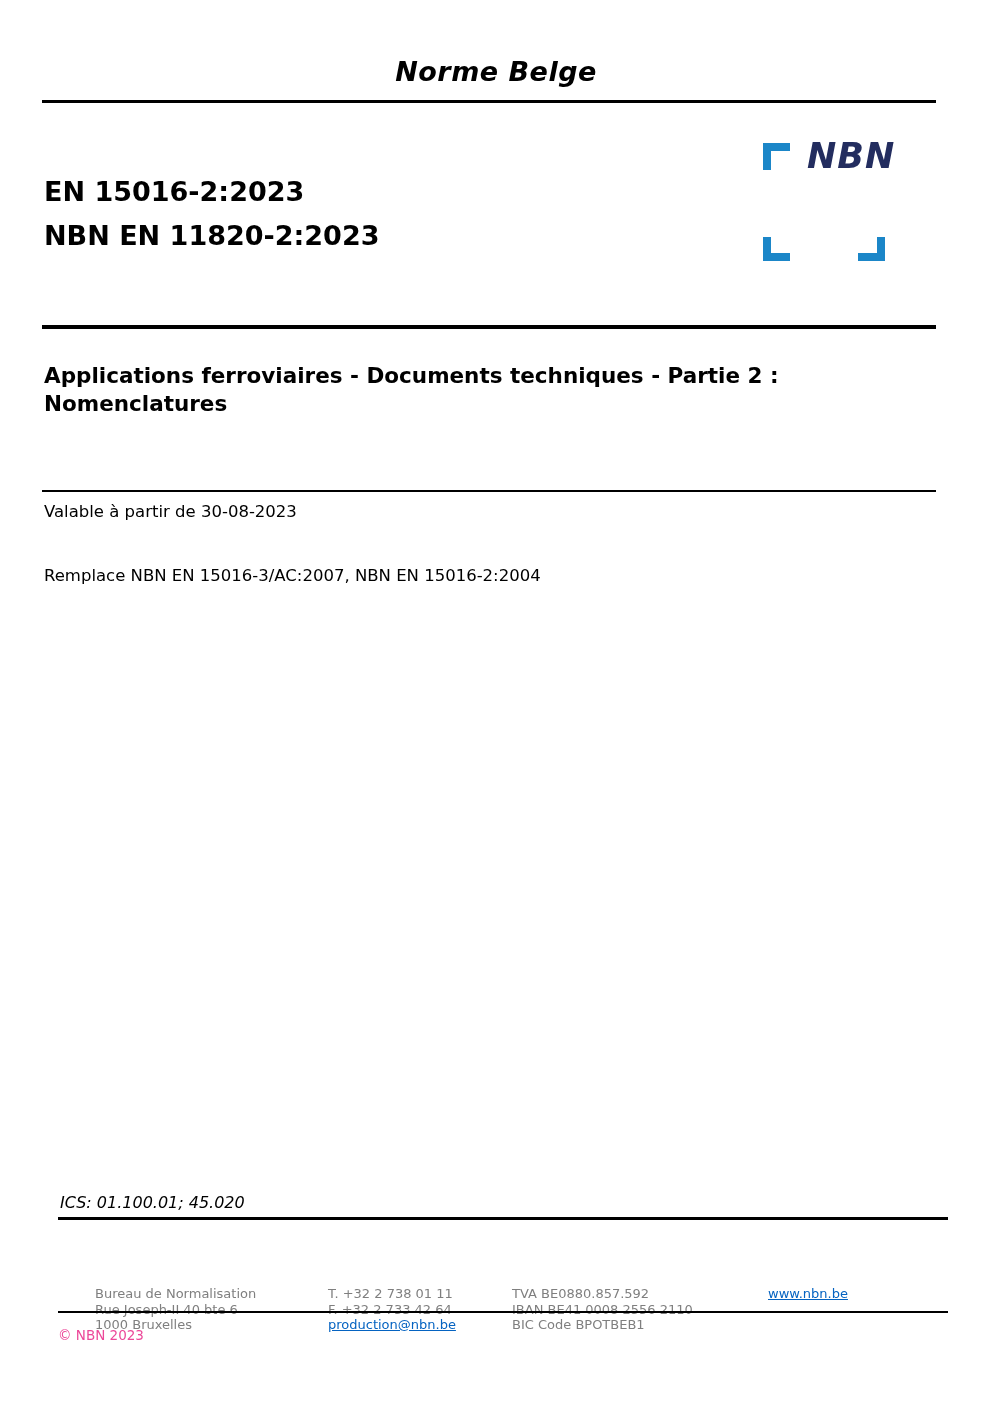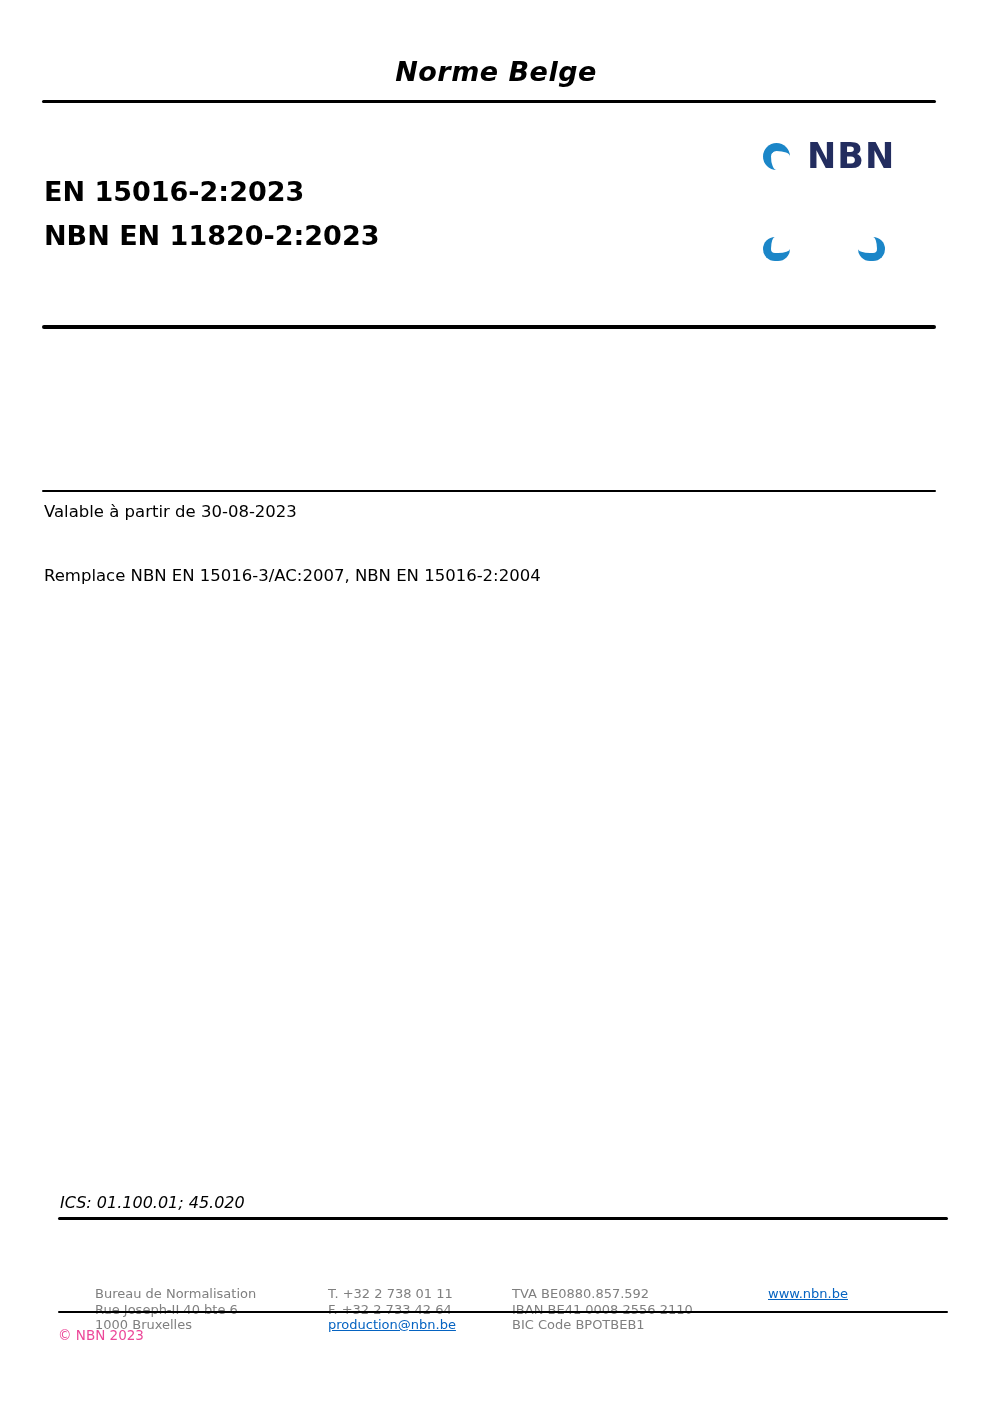--- a/index.html
+++ b/index.html
@@ -2,21 +2,21 @@
 <html><head>
 <meta charset="utf-8">
 <style>
   :root{
     --bracket-blue:#1b86c8;
     --nbn-navy:#232d5f;
     --footer-gray:#7f7f7f;
     --link-blue:#0563c1;
     --ink:#000000;
   }
-  *{margin:0;padding:0;box-sizing:border-box;border-radius:28px;}
+  *{margin:0;padding:0;box-sizing:border-box;}
   html,body{background:#ffffff;}
   body{font-family:"DejaVu Sans","Liberation Sans",sans-serif;color:var(--ink);}
   .page{position:relative;width:992px;height:1403px;background:#ffffff;overflow:hidden;margin:0 auto;}
 
   .doc-title{position:absolute;left:0;top:56px;width:992px;text-align:center;
     font-size:27px;font-weight:bold;font-style:italic;letter-spacing:.5px;}
 
   .rule{position:absolute;background:#000;}
   .rule-1{left:42px;top:100px;width:894px;height:3px;}
   .rule-2{left:42px;top:325px;width:894px;height:4px;}
@@ -27,21 +27,21 @@
   
   .logo{position:absolute;left:763px;top:138px;width:122px;height:124px;}
   .bracket{position:absolute;}
   .bracket-tl{left:0;top:5px;width:27px;height:27px;
     border-top:8px solid var(--bracket-blue);border-left:8px solid var(--bracket-blue);}
   .bracket-bl{left:0;top:99px;width:27px;height:24px;
     border-bottom:8px solid var(--bracket-blue);border-left:8px solid var(--bracket-blue);}
   .bracket-br{left:95px;top:99px;width:27px;height:24px;
     border-bottom:8px solid var(--bracket-blue);border-right:8px solid var(--bracket-blue);}
   .logo-text{position:absolute;left:44px;top:-2px;font-size:35px;font-weight:bold;
-    color:var(--nbn-navy);letter-spacing:1px;}
+    color:var(--nbn-navy);letter-spacing:1px;font-style:italic;}
 
   .code-en{position:absolute;left:44px;top:176px;font-size:27px;font-weight:bold;}
   .code-nbn{position:absolute;left:44px;top:220px;font-size:27px;font-weight:bold;}
 
   .subject-title{position:absolute;left:44px;top:362px;width:880px;
     font-size:21.5px;font-weight:bold;line-height:1.32;}
 
   .valid-from{position:absolute;left:44px;top:502px;font-size:16.5px;}
   .replaces{position:absolute;left:44px;top:566px;font-size:16.5px;}
   .ics{position:absolute;left:60px;top:1193px;font-size:16px;font-style:italic;}
@@ -71,20 +71,24 @@
     <div class="logo-text">NBN</div>
     <div class="bracket bracket-bl"></div>
     <div class="bracket bracket-br"></div>
   </div>
 
   <div class="code-en">EN 15016-2:2023</div>
   <div class="code-nbn">NBN EN 11820-2:2023</div>
 
   <div class="rule rule-2"></div>
 
+  <div class="subject-title">
+    <div>Applications ferroviaires - Documents techniques - Partie 2 :</div>
+    <div>Nomenclatures</div>
+  </div>
 
   <div class="rule rule-3"></div>
 
   <div class="valid-from">Valable à partir de 30-08-2023</div>
   <div class="replaces">Remplace NBN EN 15016-3/AC:2007, NBN EN 15016-2:2004</div>
 
   <div class="ics">ICS: 01.100.01; 45.020</div>
 
   <div class="rule rule-4"></div>
 

